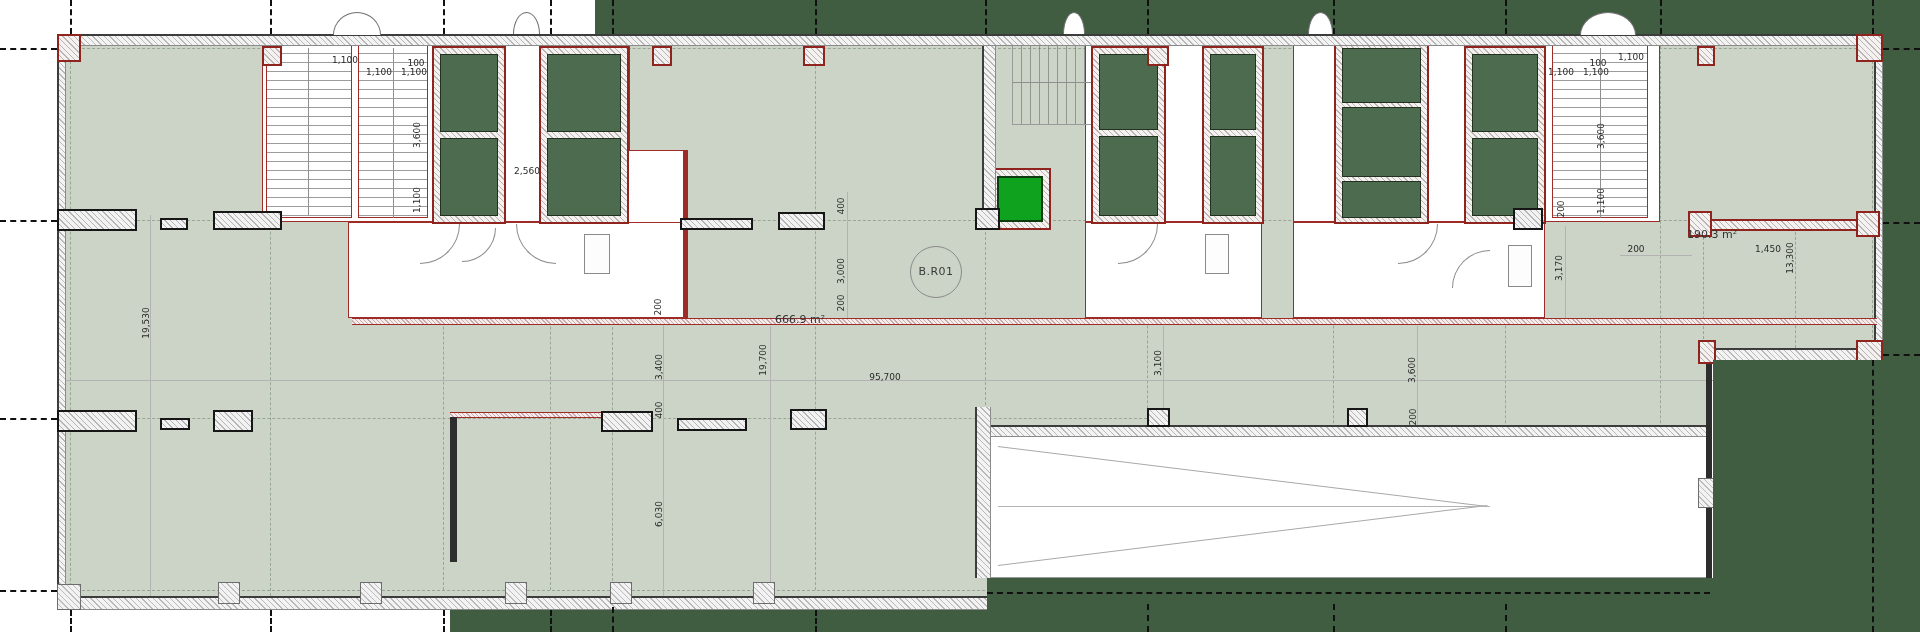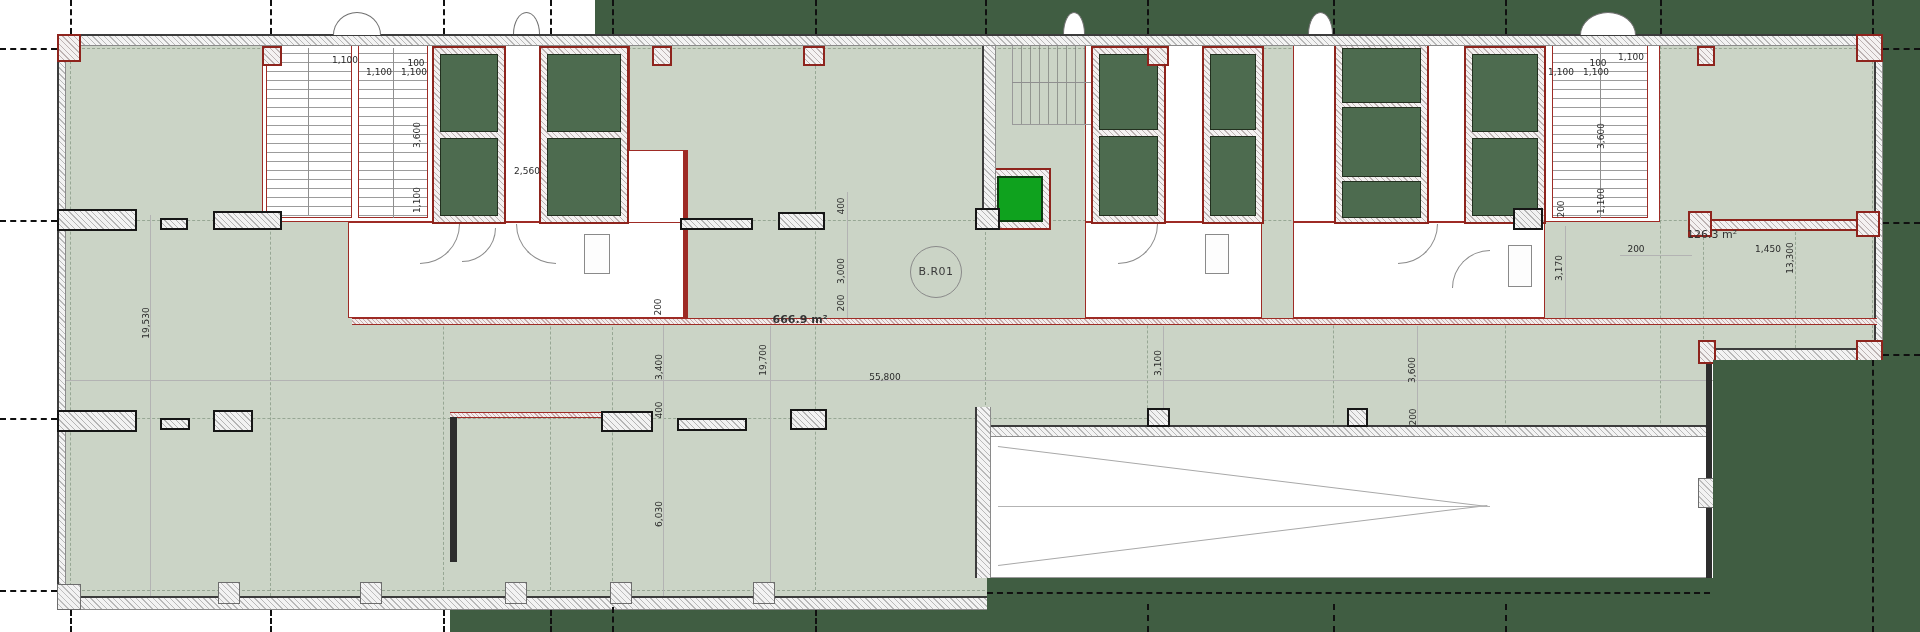--- a/index.html
+++ b/index.html
@@ -236,34 +236,34 @@
     <div class="lbl" style="left: 414px; top: 72px;">1,100</div>
     <div class="lbl rot" style="left: 417px; top: 135px;">3,600</div>
     <div class="lbl rot" style="left: 417px; top: 200px;">1,100</div>
     <div class="lbl" style="left: 527px; top: 171px;">2,560</div>
     <div class="lbl rot" style="left: 146px; top: 323px;">19,530</div>
     <div class="lbl rot" style="left: 658px; top: 307px;">200</div>
     <div class="lbl rot" style="left: 841px; top: 206px;">400</div>
     <div class="lbl rot" style="left: 841px; top: 271px;">3,000</div>
     <div class="lbl rot" style="left: 841px; top: 303px;">200</div>
     <div class="lbl room" style="left: 936px; top: 272px; text-align: center;">B.R01</div>
-    <div class="lbl area" style="left: 800px; top: 320px; font-weight: bold;">666.9 m²</div>
-    <div class="lbl" style="left: 885px; top: 377px;">55,800</div>
+    <div class="lbl area" style="left: 800px; top: 320px;">666.9 m²</div>
+    <div class="lbl" style="left: 885px; top: 377px;">95,700</div>
     <div class="lbl rot" style="left: 659px; top: 367px;">3,400</div>
     <div class="lbl rot" style="left: 763px; top: 360px;">19,700</div>
     <div class="lbl rot" style="left: 659px; top: 410px;">400</div>
     <div class="lbl rot" style="left: 659px; top: 514px;">6,030</div>
     <div class="lbl rot" style="left: 1158px; top: 363px;">3,100</div>
     <div class="lbl rot" style="left: 1412px; top: 370px;">3,600</div>
     <div class="lbl rot" style="left: 1413px; top: 417px;">200</div>
     <div class="lbl" style="left: 1561px; top: 72px;">1,100</div>
     <div class="lbl" style="left: 1598px; top: 63px;">100</div>
     <div class="lbl" style="left: 1596px; top: 72px;">1,100</div>
     <div class="lbl" style="left: 1631px; top: 57px;">1,100</div>
     <div class="lbl rot" style="left: 1601px; top: 136px;">3,600</div>
     <div class="lbl rot" style="left: 1601px; top: 201px;">1,100</div>
     <div class="lbl rot" style="left: 1561px; top: 209px;">200</div>
     <div class="lbl" style="left: 1636px; top: 249px;">200</div>
     <div class="lbl" style="left: 1768px; top: 249px;">1,450</div>
     <div class="lbl rot" style="left: 1559px; top: 268px;">3,170</div>
-    <div class="lbl area" style="left: 1712px; top: 235px;">126.3 m²</div>
+    <div class="lbl area" style="left: 1712px; top: 235px;">190.3 m²</div>
     <div class="lbl rot" style="left: 1790px; top: 258px;">13,300</div>
   </div>
 
 </body></html>

